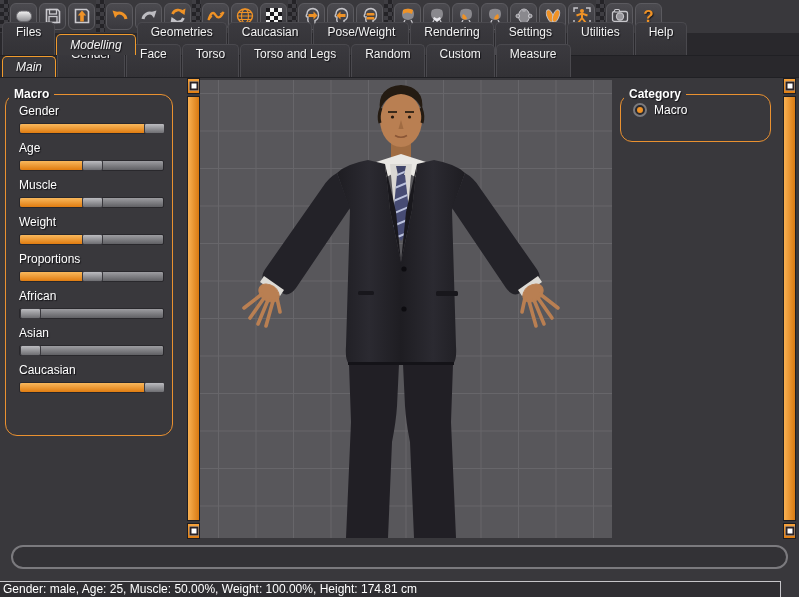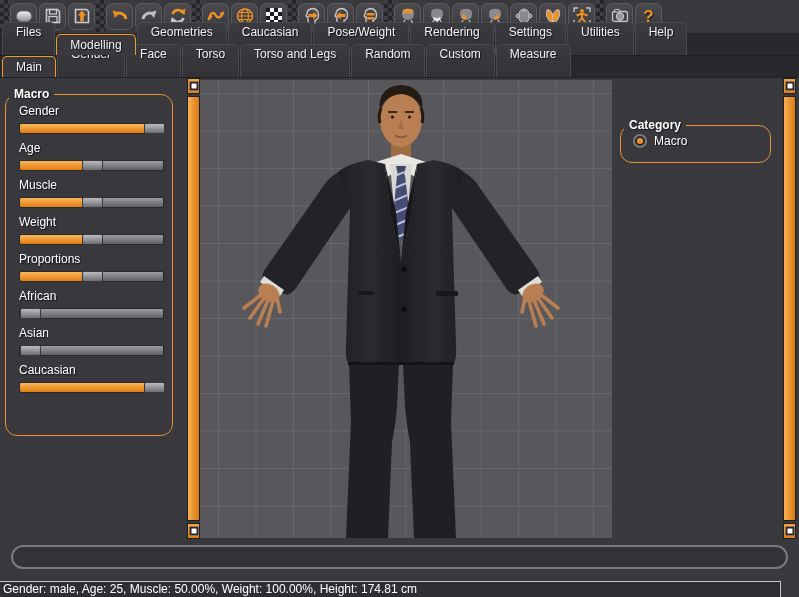--- a/index.html
+++ b/index.html
@@ -42,33 +42,33 @@
     font-size:12px; color:#f2f2f2; white-space:nowrap;
     background:linear-gradient(#3b3a3f,#333236);
     border:1px solid #4a494e; border-bottom:none;
     border-radius:5px 5px 0 0;
     text-shadow:1px 1px 1px #141317;
   }
   .tab.active {
     height:21px; padding-top:3px;
     background:#3a393d;
     border:1px solid #f09b2d; border-bottom:none;
-    position:relative; z-index:2;
+    position:relative; z-index:2;font-style:italic;
   }
   
   .groupbox {
     position:absolute; border:1px solid #ea9130; border-radius:12px;
   }
   .group-legend {
     position:absolute; top:-8px; left:3px; background:#39383c;
     padding:0 5px; font-weight:bold; font-size:12px; color:#fff;
     text-shadow:1px 1px 1px #141317;
   }
   #macro-box { left:5px; top:94px; width:168px; height:342px; }
-  #category-box { left:620px; top:94px; width:151px; height:38px;margin-top:31px; }
+  #category-box { left:620px; top:94px; width:151px; height:48px; }
   
   .sliders { position:absolute; left:13px; top:2px; right:4px; }
   .slider-row { margin-bottom:2px; }
   .slider-label { font-size:12px; color:#fff; margin:7px 0 5px 0; text-shadow:1px 1px 1px #141317; }
   .slider-track {
     position:relative; width:145px; height:11px;
     background:linear-gradient(#9d9da1,#606064);
     border:1px solid #29282c; border-radius:2px;
   }
   .slider-fill {

